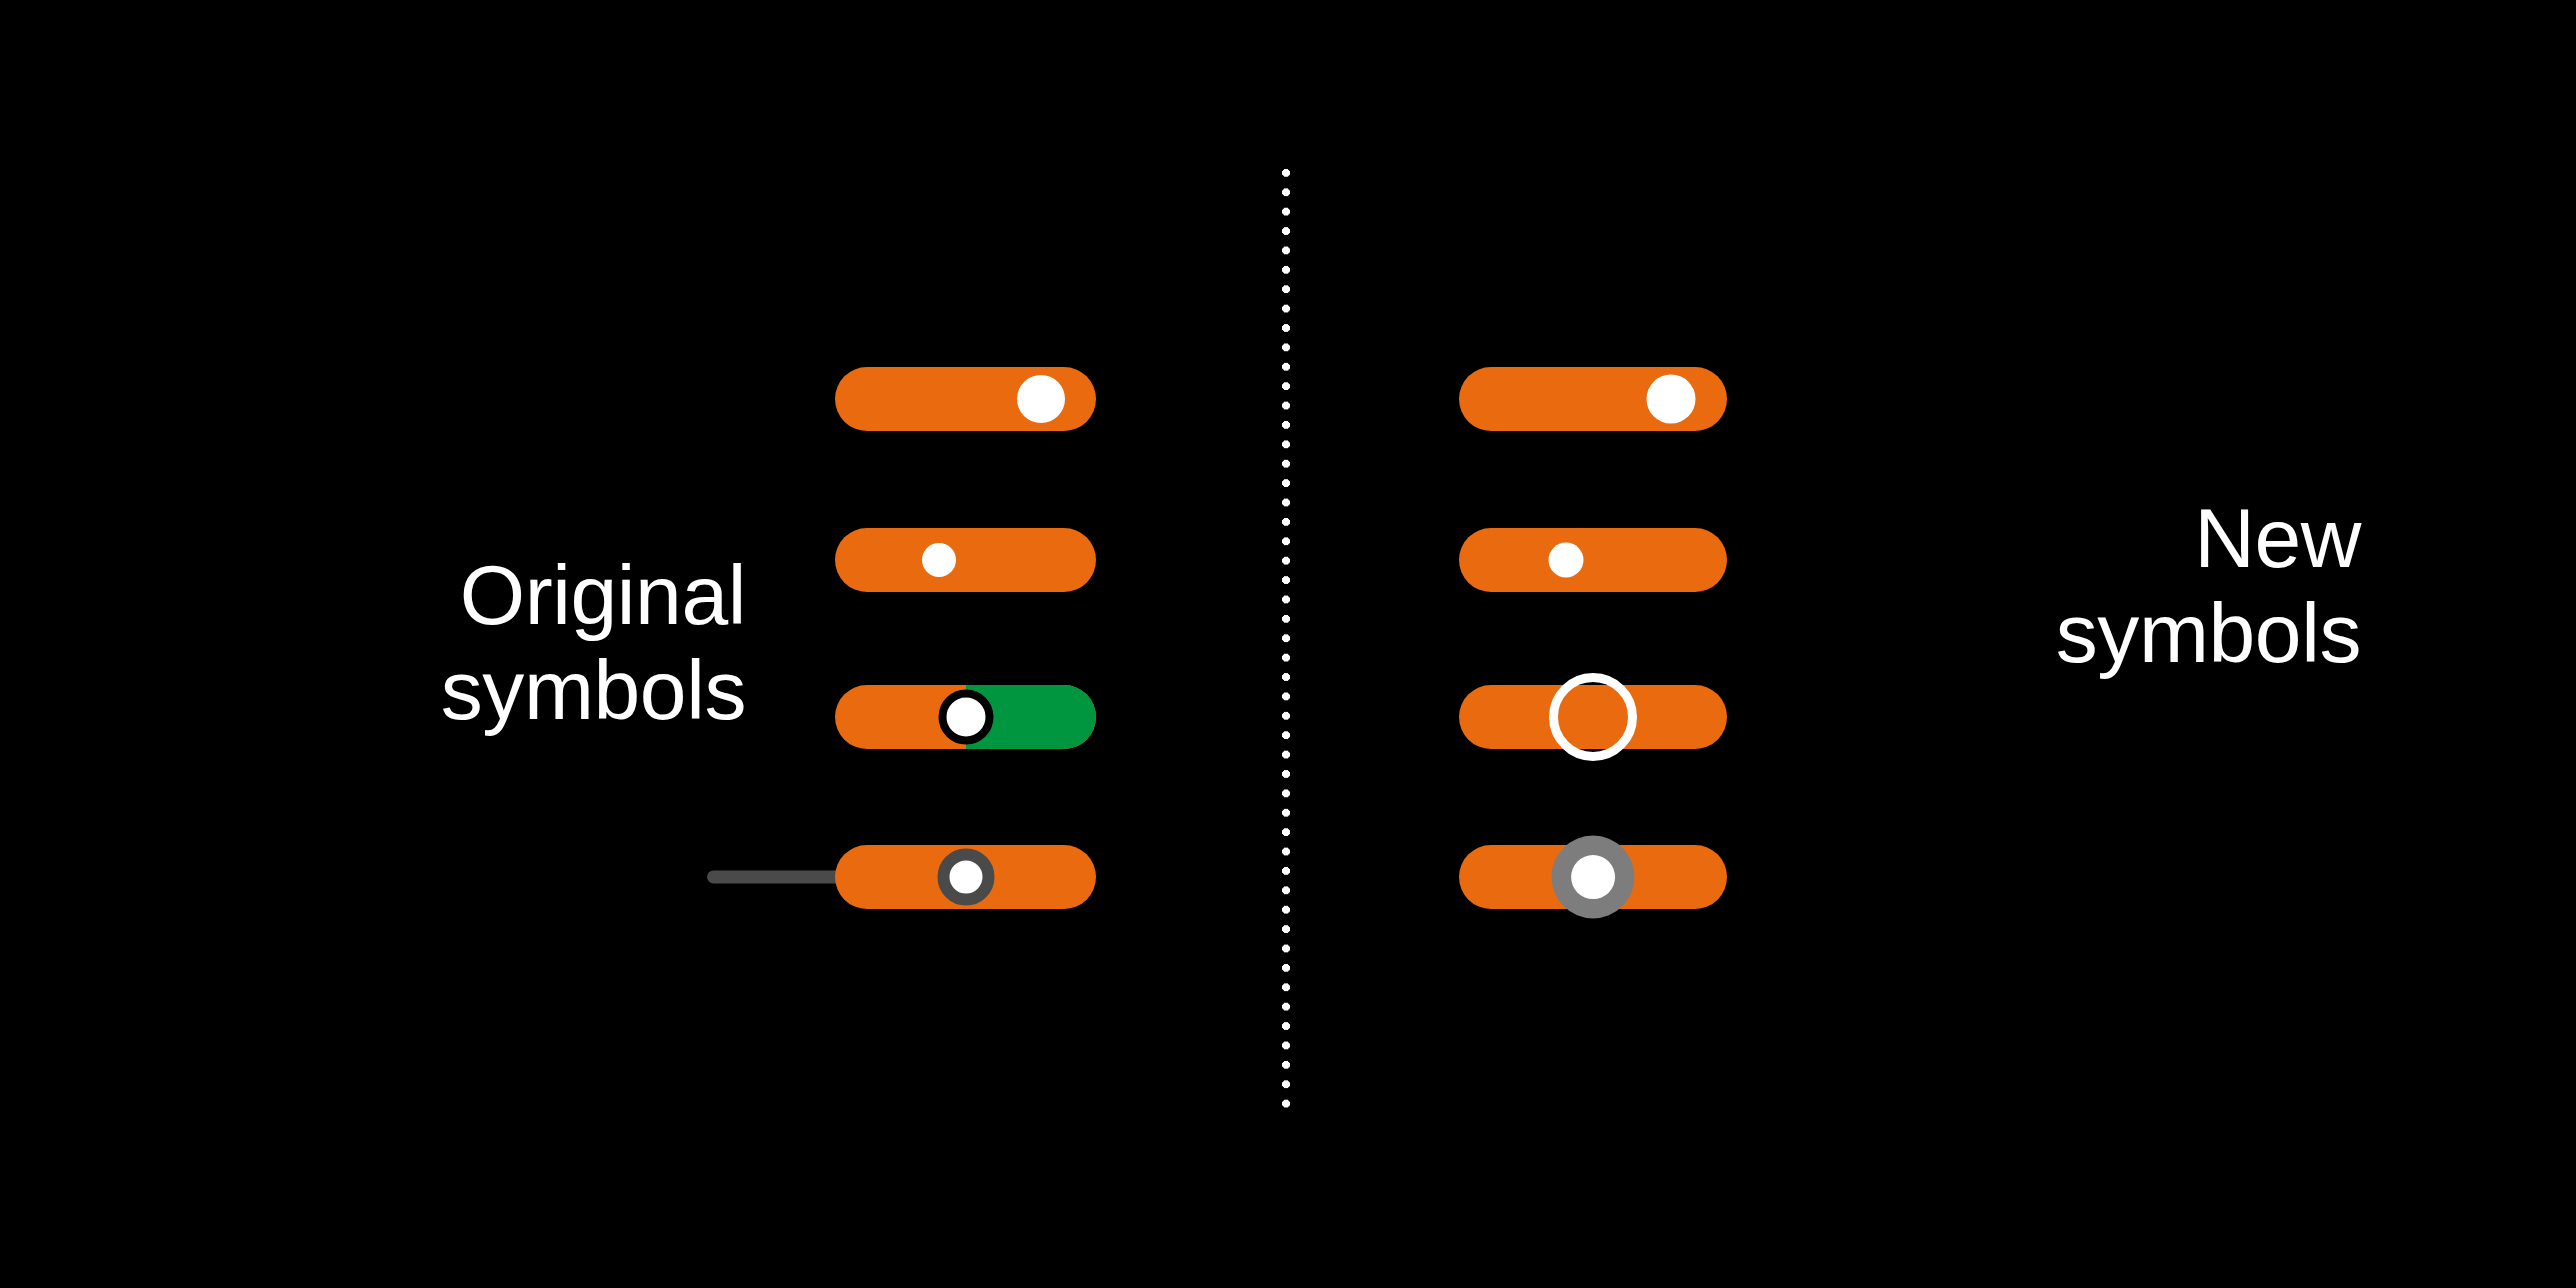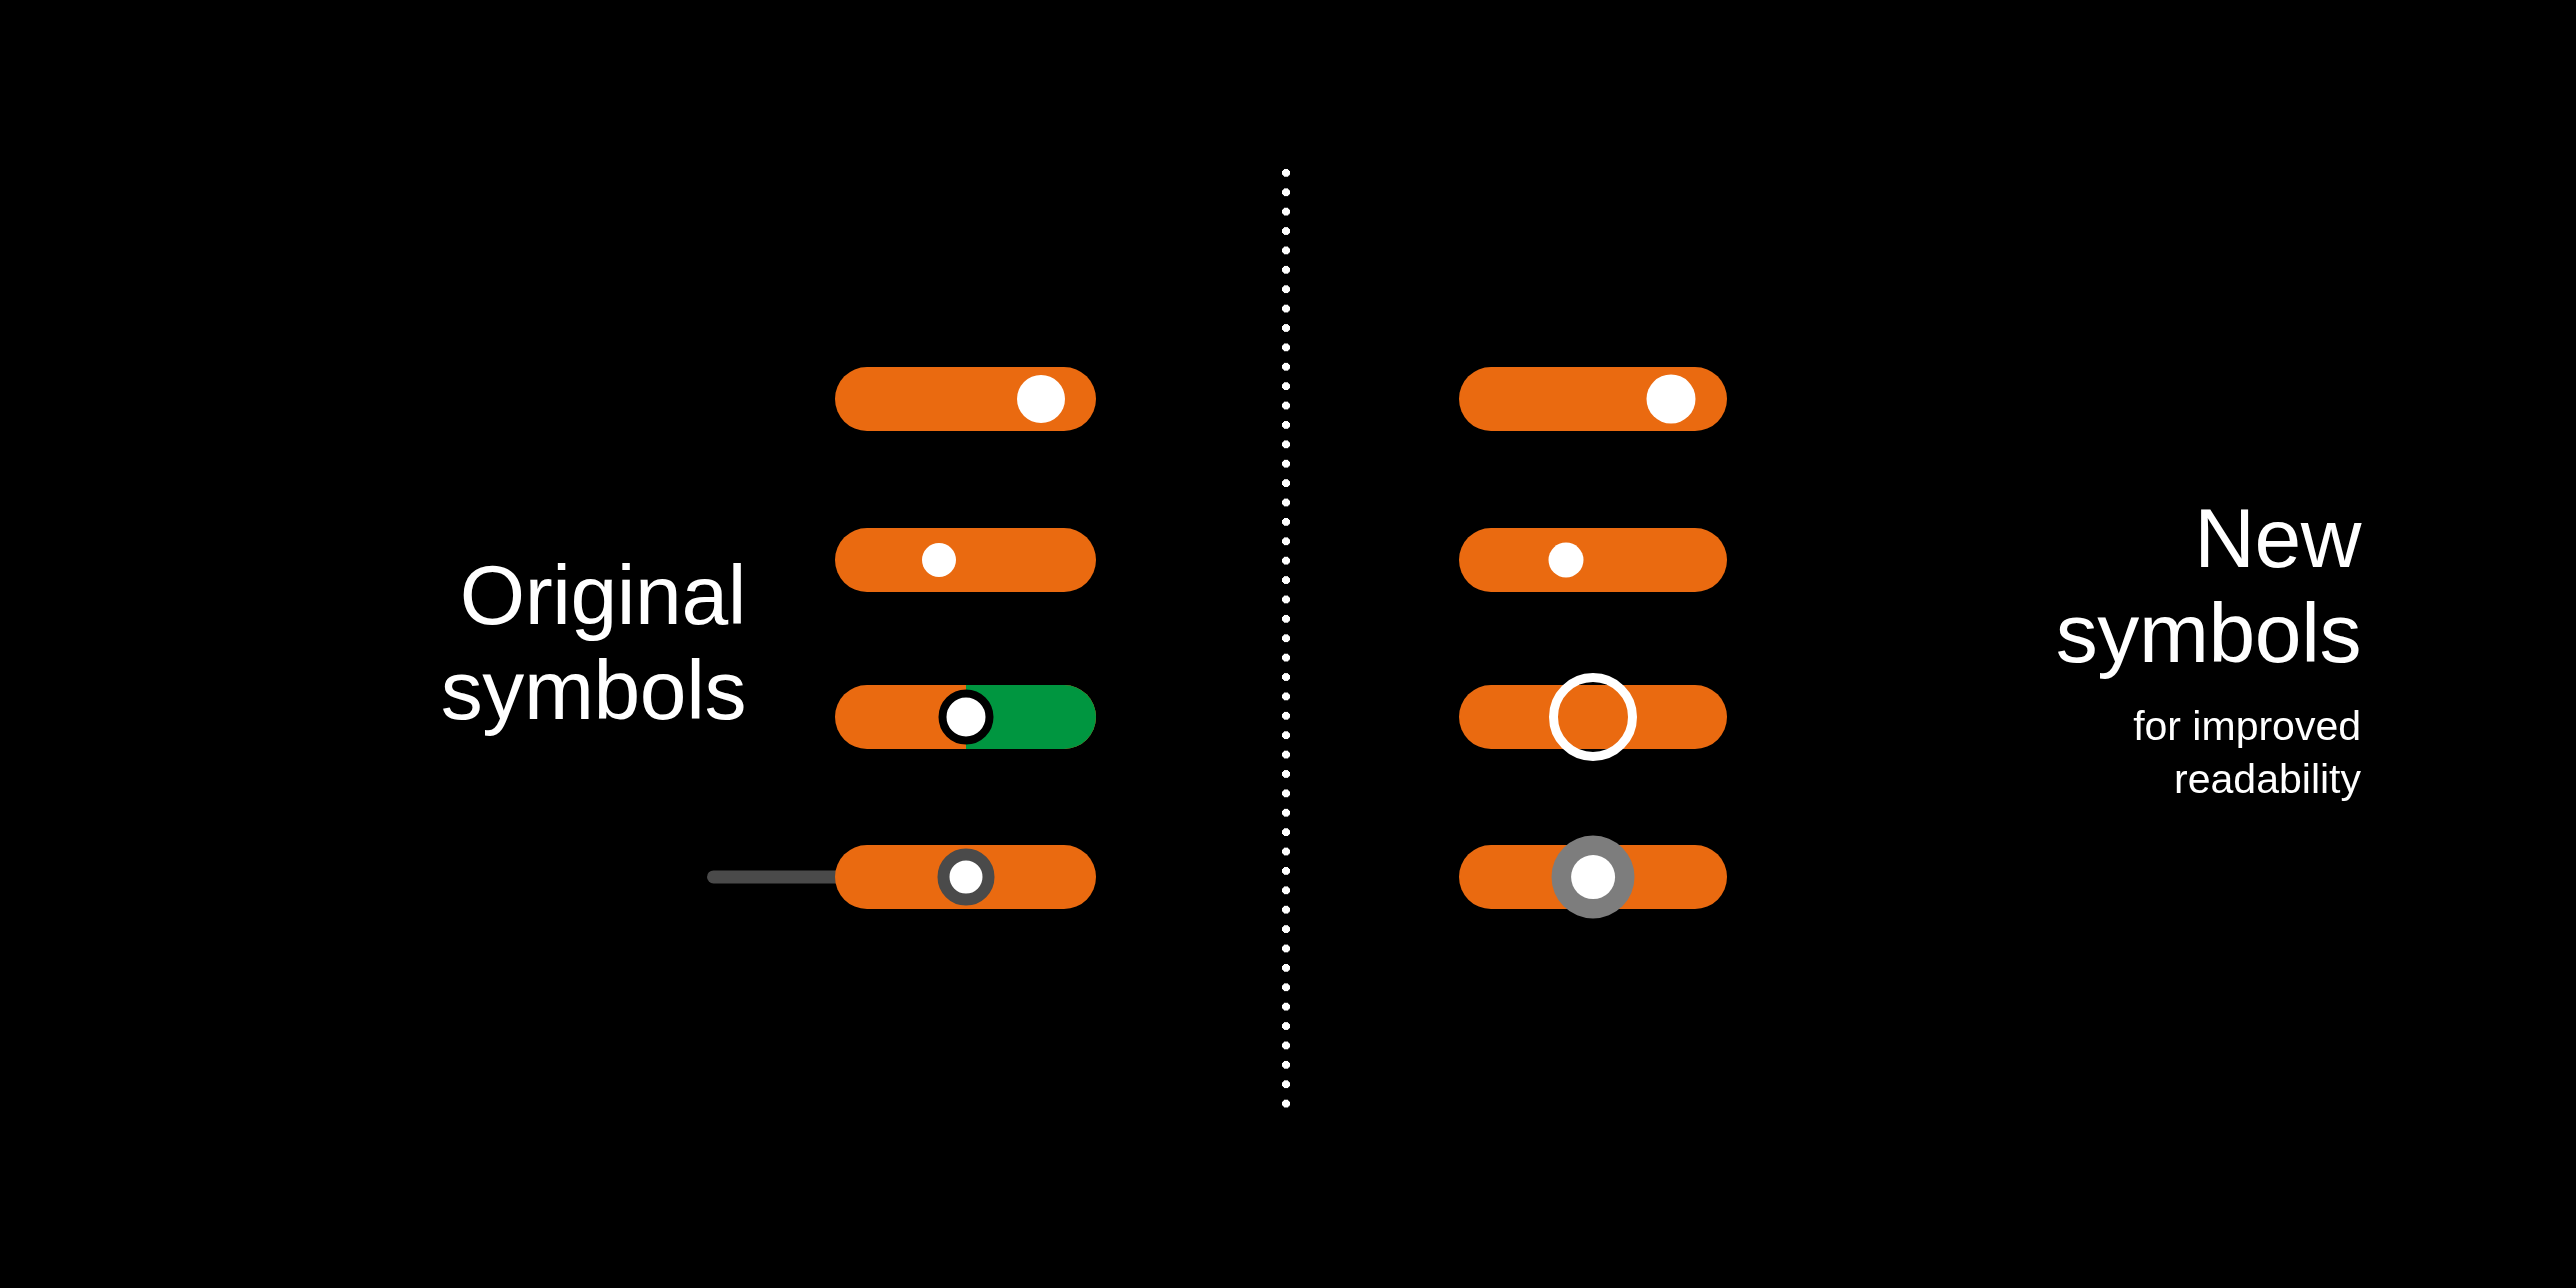--- a/index.html
+++ b/index.html
@@ -209,18 +209,16 @@
       <div class="knob disc-gray" style="left:50%; width:83px; height:83px;">
         <span class="inner"></span>
       </div>
     </div>
 
   </div>
 
   <div class="label-block" id="label-new">
     <div class="headline">New
 symbols</div>
-    <div class="subline">for improved
-readability</div>
   </div>
 
 </div>
 
 
 </body></html>

